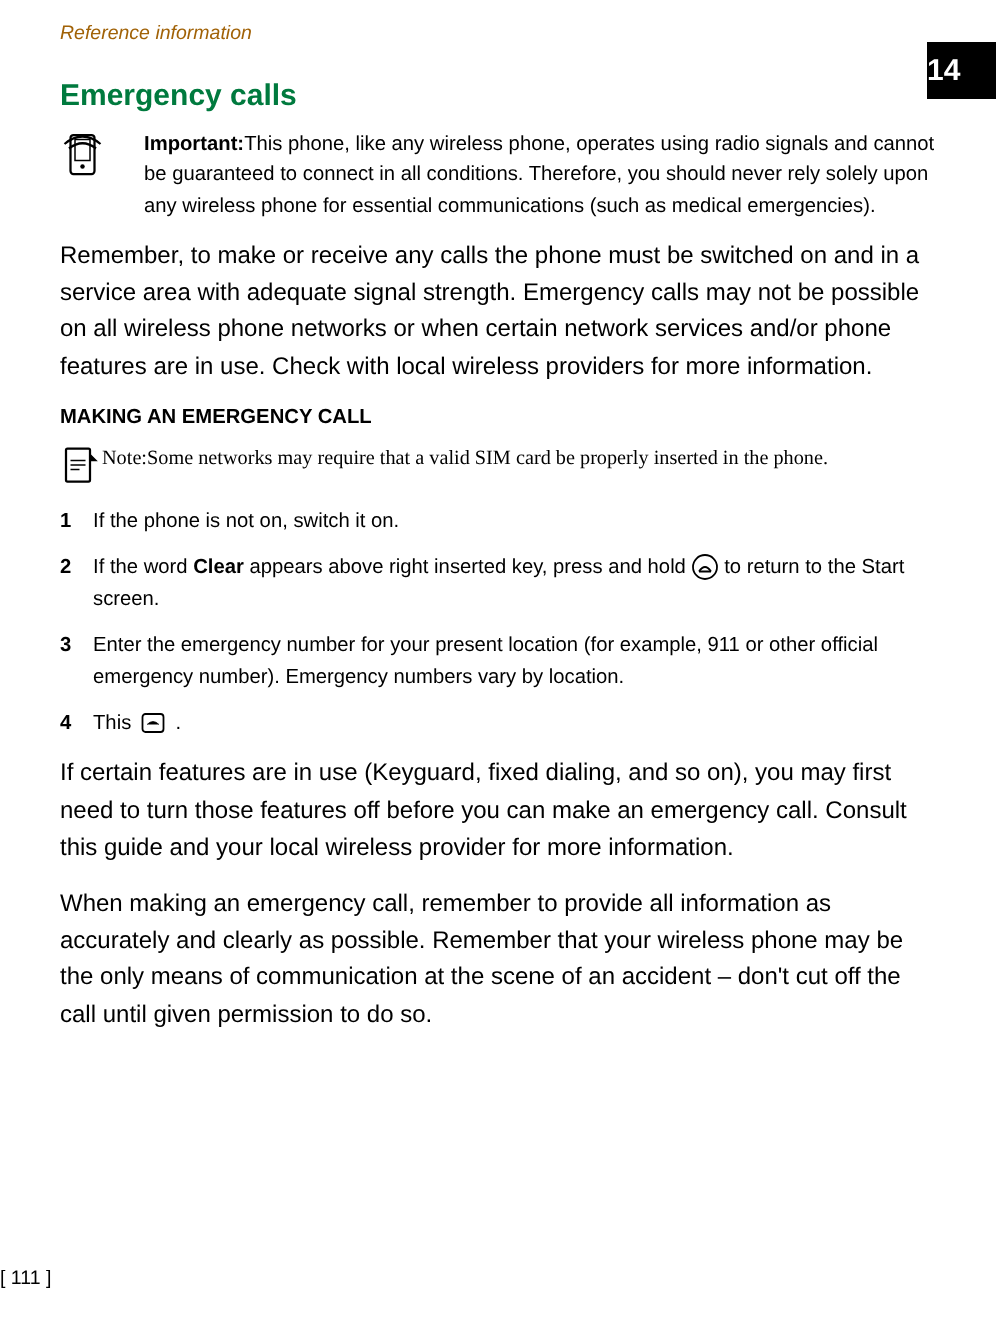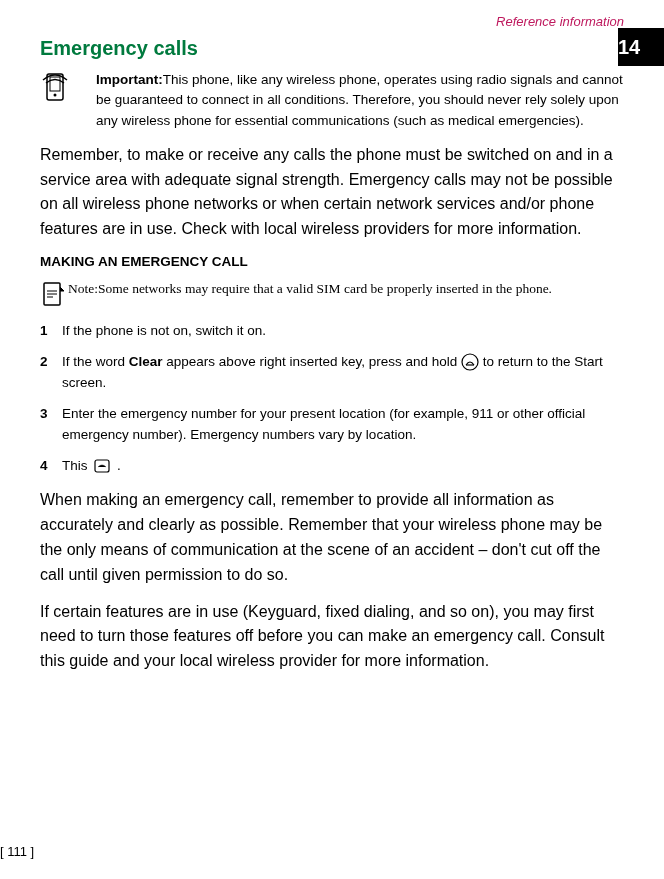--- a/index.html
+++ b/index.html
@@ -19,25 +19,25 @@
     }
 
     .page-container {
       width: 664px;
       height: 879px;
       position: relative;
       padding: 10px 40px 20px 40px;
     }
 
     .header {
-      text-align: right;
+      text-align: left;
       font-style: italic;
       font-size: 13px;
-      color: #be185d;
-      margin-bottom: 8px;
+      color: #a16207;
+      margin-bottom: 24px;
       padding-top: 4px;
     }
 
     .chapter-badge {
       position: absolute;
       top: 28px;
       right: 0px;
       background: #000000;
       color: #ffffff;
       font-size: 20px;
@@ -239,21 +239,21 @@
         
         <svg class="inline-icon" viewBox="0 0 18 18" xmlns="http://www.w3.org/2000/svg" style="margin:0 2px;">
           <rect x="2" y="3" width="14" height="12" rx="2" fill="none" stroke="#000" stroke-width="1.2"></rect>
           <path d="M5 10 Q9 6 13 10" fill="#000" stroke="#000" stroke-width="0.5"></path>
         </svg>
         <span>.</span>
       </span>
     </li>
   </ol>
 
+  <div class="paragraph">If certain features are in use (Keyguard, fixed dialing, and so on), you may first need to turn those features off before you can make an emergency call. Consult this guide and your local wireless provider for more information.</div>
+
   <div class="paragraph">When making an emergency call, remember to provide all information as accurately and clearly as possible. Remember that your wireless phone may be the only means of communication at the scene of an accident – don't cut off the call until given permission to do so.</div>
-
-  <div class="paragraph">If certain features are in use (Keyguard, fixed dialing, and so on), you may first need to turn those features off before you can make an emergency call. Consult this guide and your local wireless provider for more information.</div>
 
   <div class="footer">
     <span>[ 111 ]</span>
   </div>
 
 </div>
 
 </body></html>

